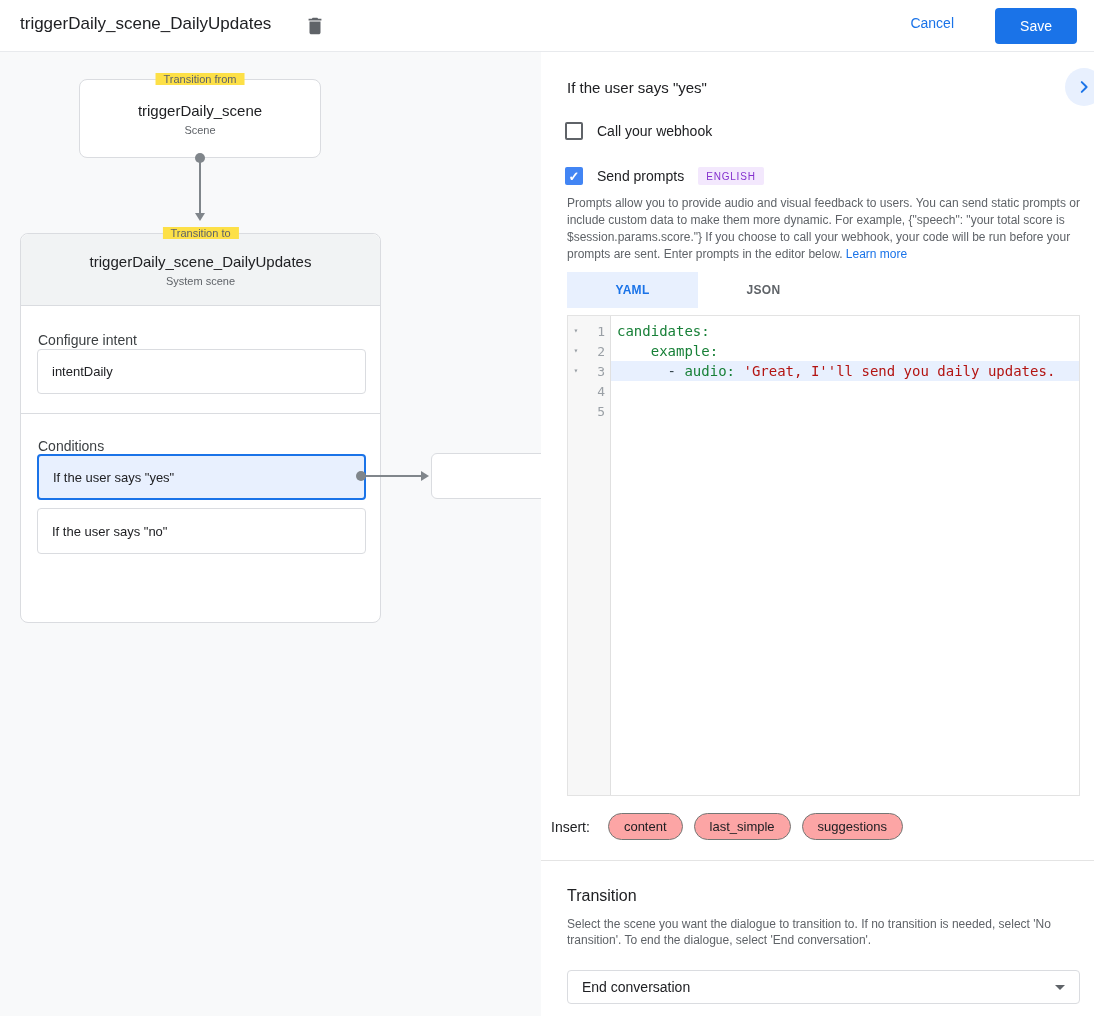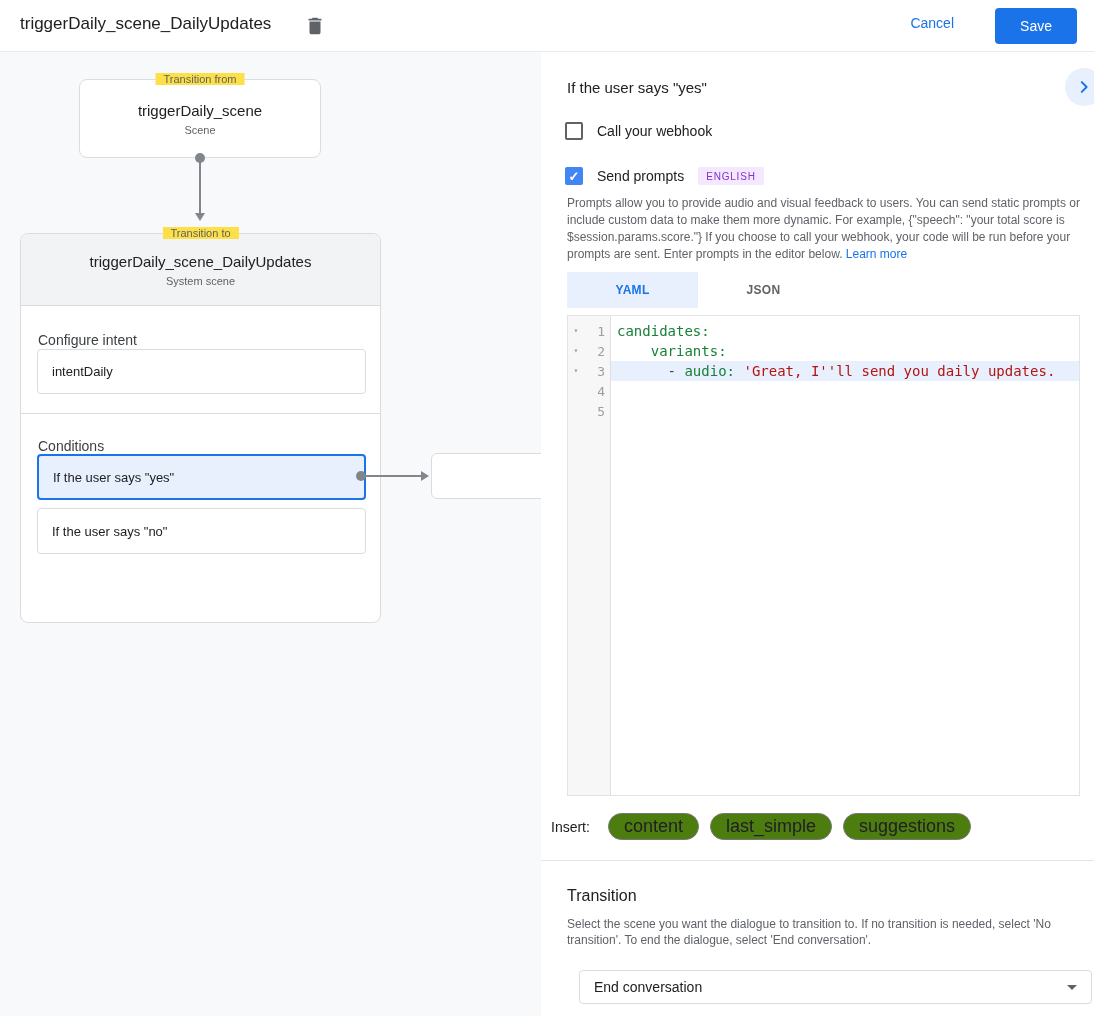--- a/index.html
+++ b/index.html
@@ -83,28 +83,28 @@
   .lnum { flex:1; text-align:right; padding-right:5px; font-size:13px; color:#9aa0a6; }
   .code { flex:1; padding-top:5px; cursor:text; overflow:hidden; }
   .code-line { height:20px; line-height:20px; white-space:pre; padding-left:6px; }
   .code-line.hl { background:#e8f0fe; }
   .tk-key { color:#188038; }
   .tk-plain { color:#37474f; }
   .tk-string { color:#b31412; }
 
   .insert-row { position:absolute; left:10px; top:761px; display:flex; align-items:center; }
   .insert-label { font-size:14px; color:#202124; margin-right:18px; }
-  .chip { height:27px; padding:11px 15px; border:1px solid #747775; border-radius:14px; background:#4d7c0f;
-          font-size:18px; color:#202124; font-family:inherit; cursor:pointer; margin-right:11px;
+  .chip { height:27px; padding:11px 15px; border:1px solid #747775; border-radius:14px; background:#fca5a5;
+          font-size:13px; color:#202124; font-family:inherit; cursor:pointer; margin-right:11px;
           display:flex; align-items:center; }
 
   .panel-divider { position:absolute; left:0; top:808px; width:553px; height:1px; background:#e4e4e4; }
   .transition-heading { position:absolute; left:26px; top:835px; font-size:16px; color:#202124; }
   .desc2 { position:absolute; left:26px; top:864px; width:513px; font-size:12px; line-height:16px; color:#5f6368; }
-  .dropdown { position:absolute; left:38px; top:918px; width:513px; height:34px; border:1px solid #dadce0;
+  .dropdown { position:absolute; left:26px; top:918px; width:513px; height:34px; border:1px solid #dadce0;
               border-radius:4px; background:#fff; display:flex; align-items:center; padding:0 14px;
               font-size:14px; color:#202124; cursor:pointer; }
   .dropdown-caret { margin-left:auto; width:0; height:0; border-left:5px solid transparent;
                     border-right:5px solid transparent; border-top:5px solid #5f6368; }
 </style>
 </head>
 <body>
 
 <div class="app">
 
@@ -202,21 +202,21 @@
           <span class="fold"></span>
           <span class="lnum">4</span>
         </div>
         <div class="gutter-row">
           <span class="fold"></span>
           <span class="lnum">5</span>
         </div>
       </div>
       <div class="code">
         <div class="code-line"><span class="tk-key">candidates:</span></div>
-        <div class="code-line"><span class="tk-plain">    </span><span class="tk-key">variants:</span></div>
+        <div class="code-line"><span class="tk-plain">    </span><span class="tk-key">example:</span></div>
         <div class="code-line hl"><span class="tk-plain">      - </span><span class="tk-key">audio:</span><span class="tk-plain"> </span><span class="tk-string">'Great, I''ll send you daily updates.</span></div>
         <div class="code-line"></div>
       </div>
     </div>
 
     <div class="insert-row">
       <span class="insert-label">Insert:</span>
       <button class="chip">content</button>
       <button class="chip">last_simple</button>
       <button class="chip">suggestions</button>

